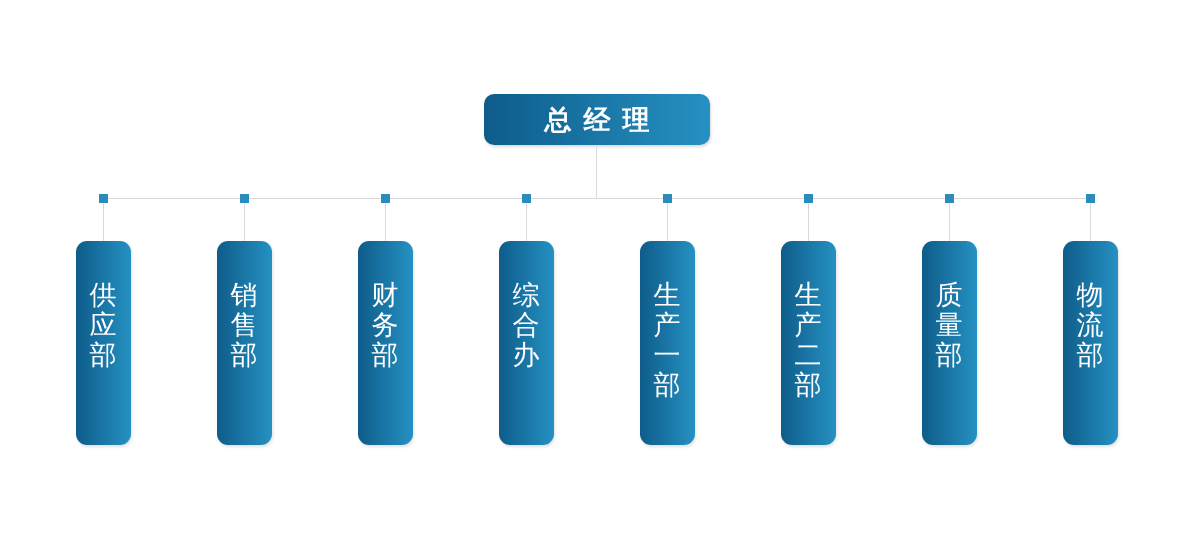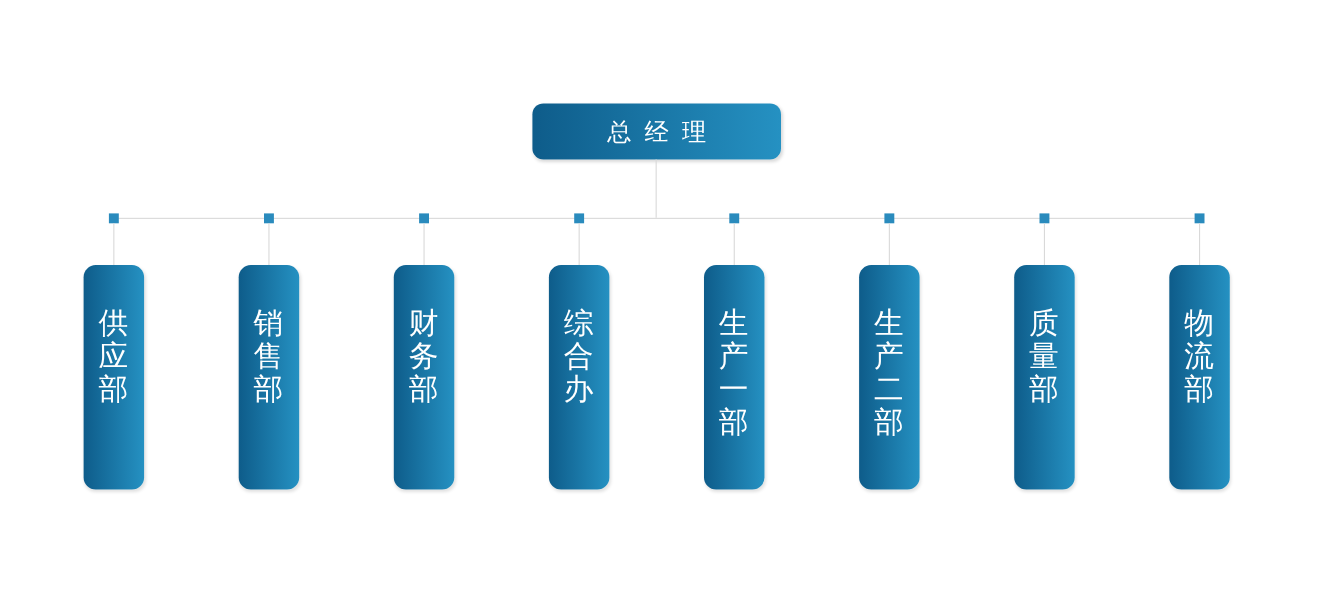--- a/index.html
+++ b/index.html
@@ -24,22 +24,22 @@
     position: absolute;
     left: 484px; top: 94px;
     width: 226px; height: 51px;
     border-radius: 10px;
     background: linear-gradient(to right, var(--grad-start), var(--grad-end));
     display: flex; align-items: center; justify-content: center;
     box-shadow: 1px 2px 3px rgba(0,0,0,0.15);
   }
   .root-label {
     color: var(--node-text);
-    font-size: 22px;
-    font-weight: 400;
+    font-size: 27px;
+    font-weight: 700;
     letter-spacing: 12px;
     padding-left: 12px; 
     white-space: nowrap;
   }
   .trunk-line {
     position: absolute;
     left: 596px; top: 145px;
     width: 1px; height: 53px;
     background: var(--line);
   }

